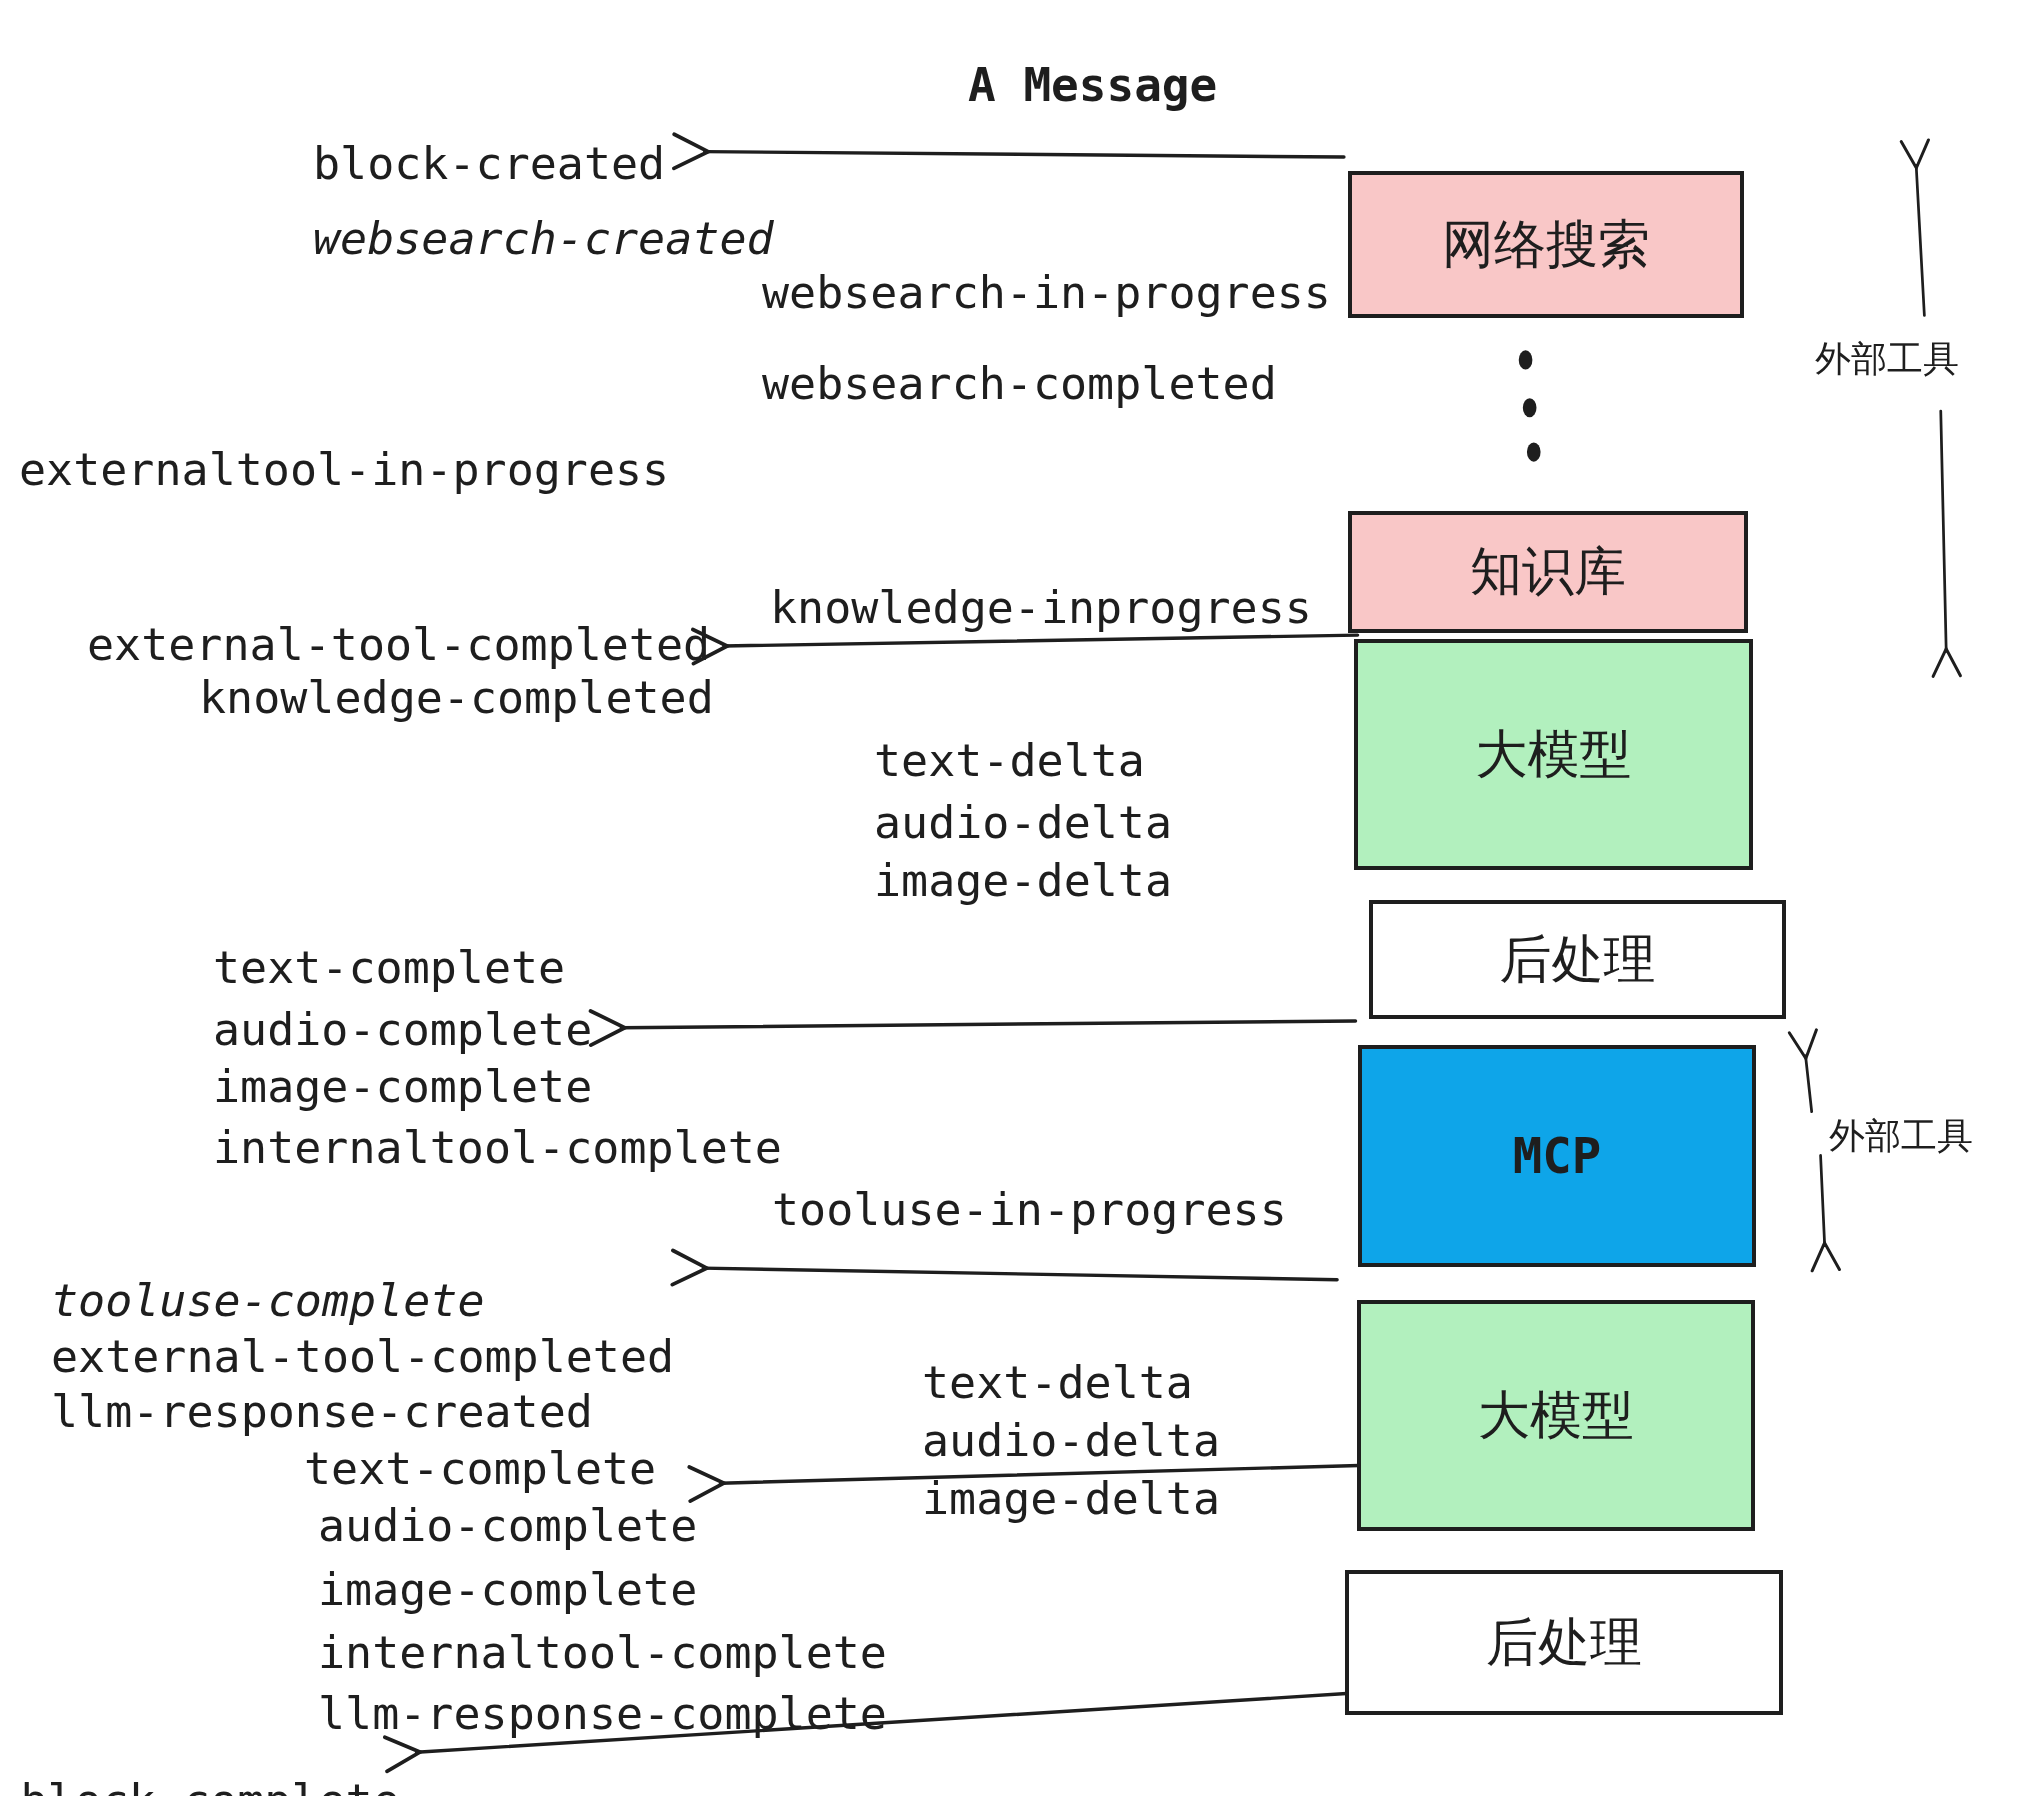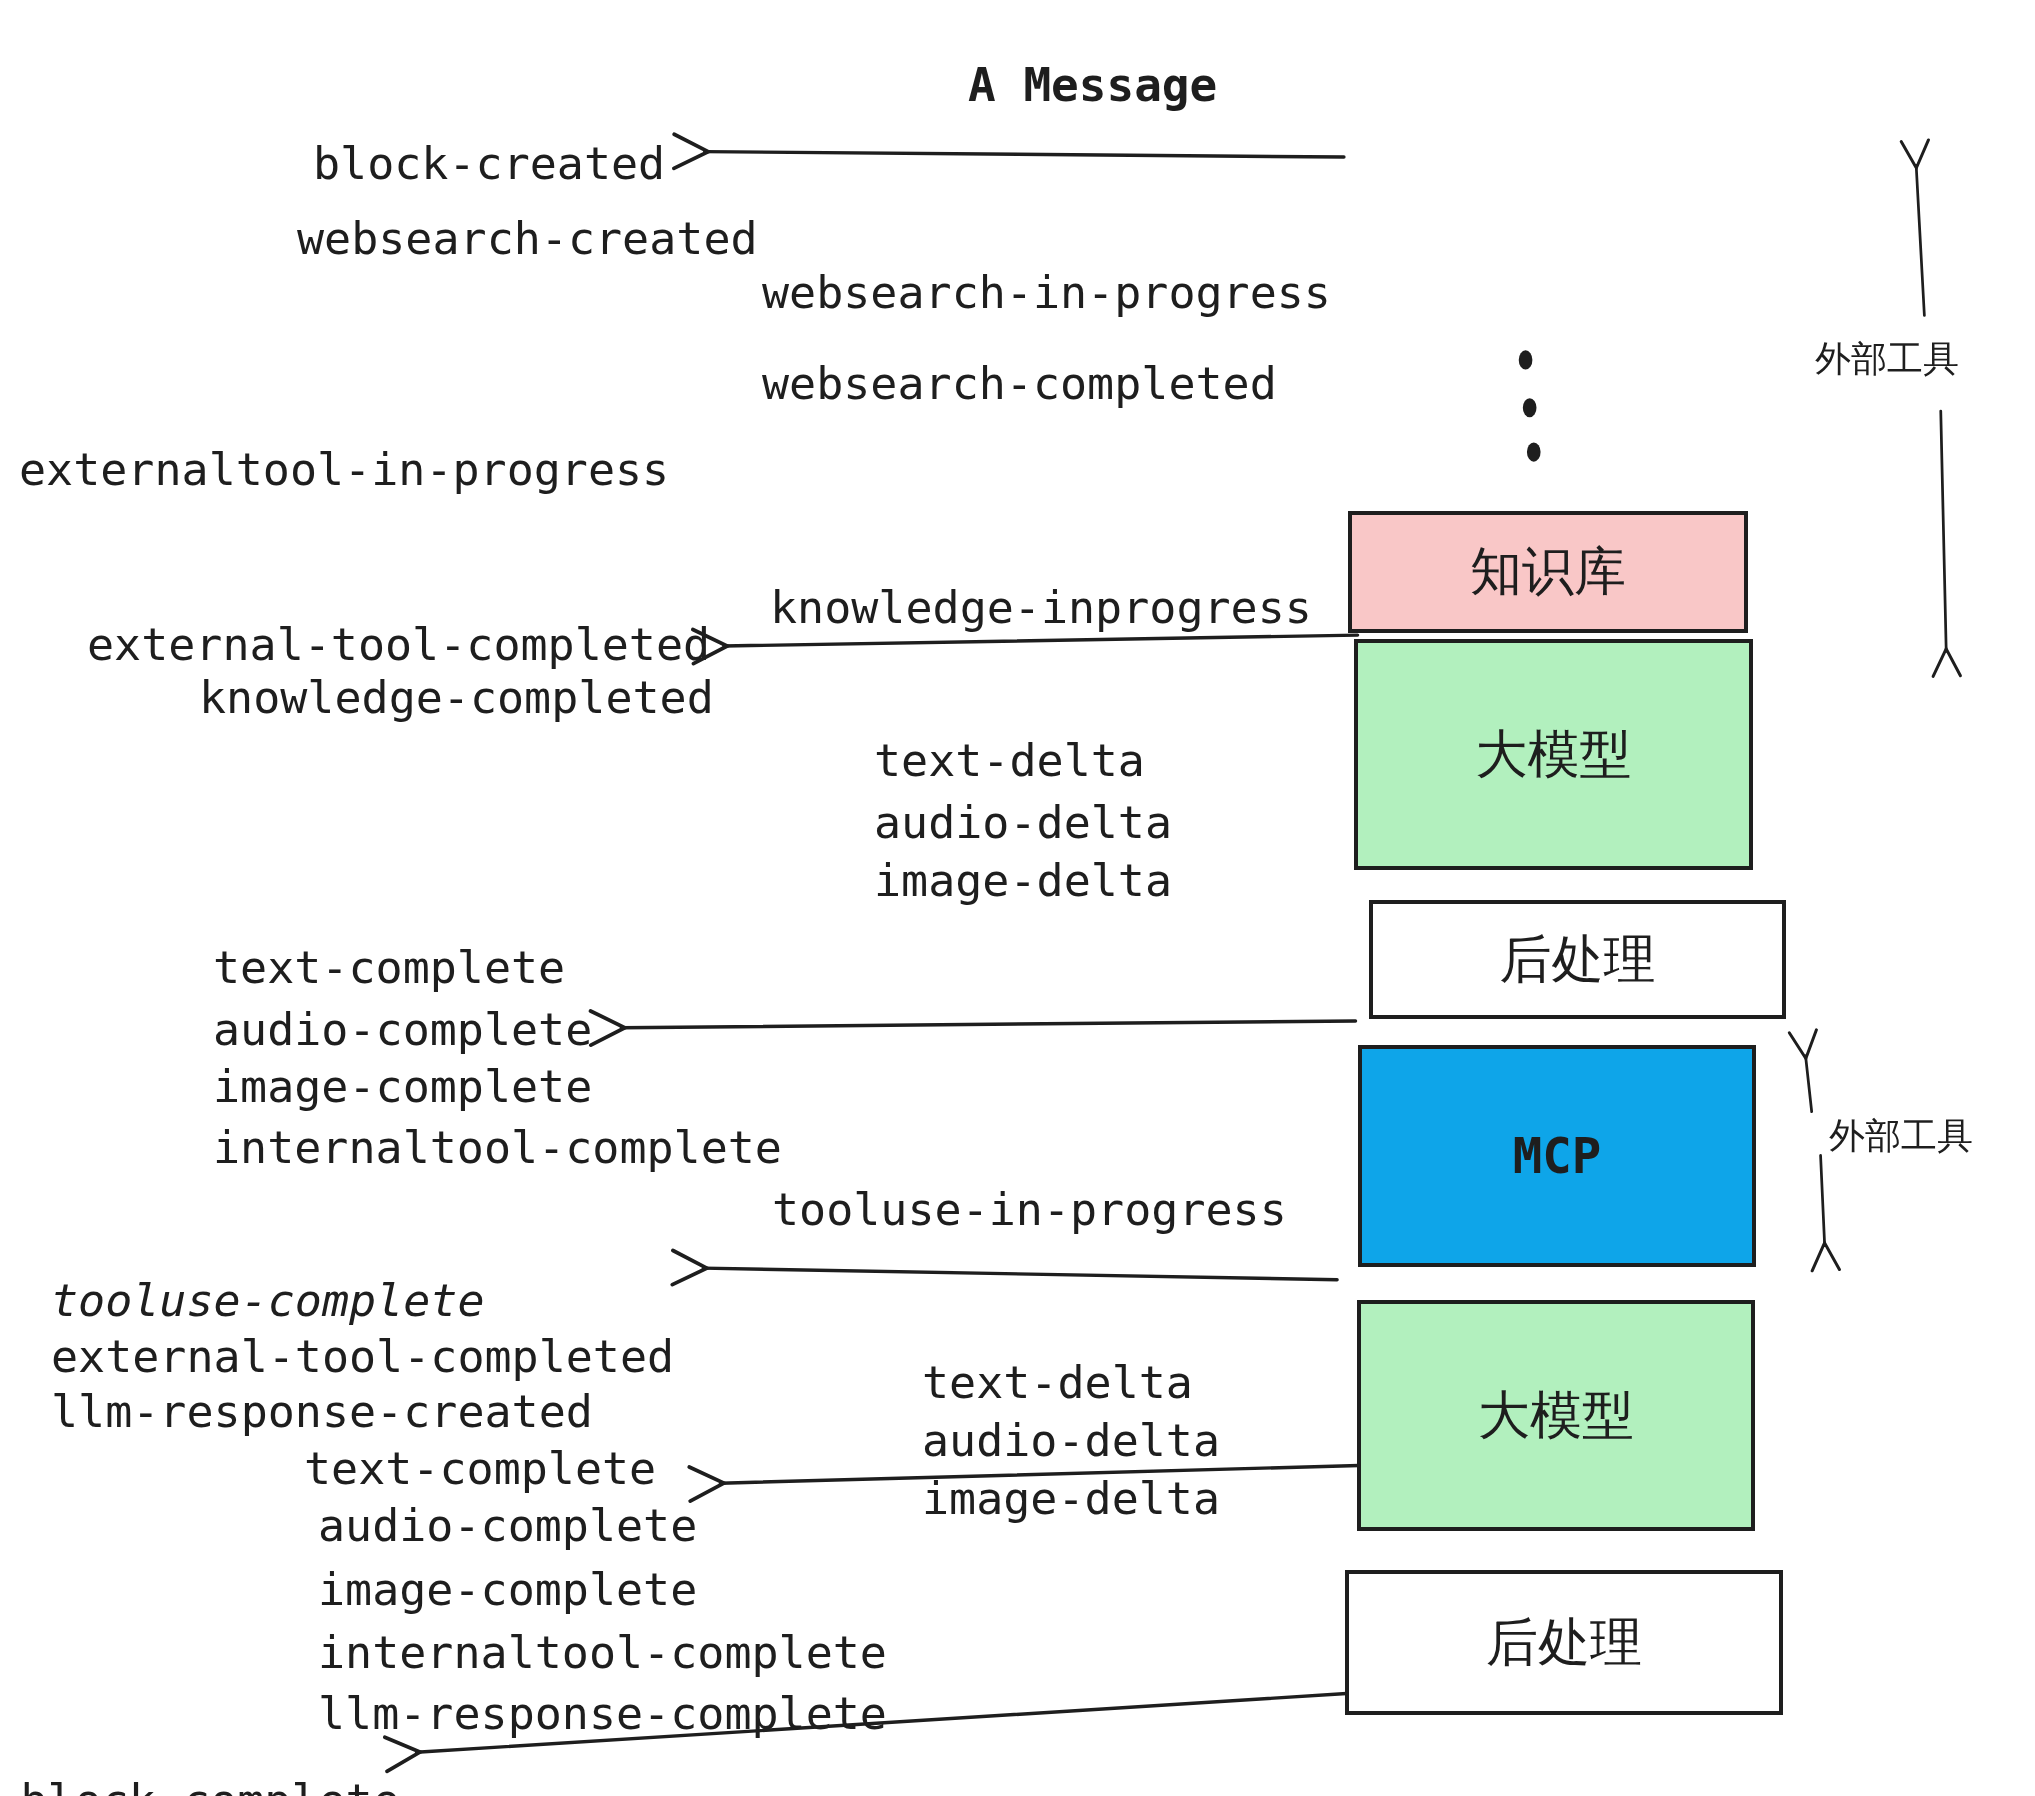--- a/index.html
+++ b/index.html
@@ -18,21 +18,21 @@
   svg.overlay{position:absolute;left:0;top:0;pointer-events:none;}
 </style>
 </head>
 <body>
 
 <div class="canvas">
 
   <div class="label title" style="left:968px;top:17px;">A Message</div>
 
   <div class="label" style="left:313px;top:96px;">block-created</div>
-  <div class="label" style="left:297px;top:171px;">websearch-created</div>
+  <div class="label" style="left:313px;top:171px;font-style:italic;">websearch-created</div>
   <div class="label" style="left:762px;top:225px;">websearch-in-progress</div>
   <div class="label" style="left:762px;top:316px;text-align:right;">websearch-completed</div>
   <div class="label" style="left:19px;top:402px;">externaltool-in-progress</div>
   <div class="label" style="left:770px;top:540px;text-align:center;">knowledge-inprogress</div>
   <div class="label" style="left:87px;top:577px;">external-tool-completed</div>
   <div class="label" style="left:199px;top:630px;">knowledge-completed</div>
   <div class="label" style="left:874px;top:693px;">text-delta</div>
   <div class="label" style="left:874px;top:755px;">audio-delta</div>
   <div class="label" style="left:874px;top:813px;">image-delta</div>
   <div class="label" style="left:213px;top:900px;">text-complete</div>
@@ -46,20 +46,23 @@
   <div class="label" style="left:304px;top:1401px;">text-complete</div>
   <div class="label" style="left:922px;top:1315px;">text-delta</div>
   <div class="label" style="left:922px;top:1373px;">audio-delta</div>
   <div class="label" style="left:922px;top:1431px;">image-delta</div>
   <div class="label" style="left:318px;top:1458px;">audio-complete</div>
   <div class="label" style="left:318px;top:1522px;">image-complete</div>
   <div class="label" style="left:318px;top:1585px;">internaltool-complete</div>
   <div class="label" style="left:318px;top:1646px;">llm-response-complete</div>
   <div class="label" style="left:20.5px;top:1733px;">block-complete</div>
 
+  <div class="box" style="left: 1348px; top: 171px; width: 396px; height: 147px; background-color: rgb(249, 199, 199);">
+    <span>网络搜索</span>
+  </div>
   <div class="box" style="left: 1348px; top: 511px; width: 400px; height: 122px; background-color: rgb(249, 199, 199);">
     <span>知识库</span>
   </div>
   <div class="box" style="left: 1354px; top: 639px; width: 399px; height: 231px; background-color: rgb(178, 240, 190);">
     <span>大模型</span>
   </div>
   <div class="box" style="left: 1369px; top: 900px; width: 417px; height: 119px; background-color: rgb(255, 255, 255);">
     <span>后处理</span>
   </div>
   <div class="box mcp-font" style="left: 1358px; top: 1045px; width: 398px; height: 222px; background-color: #0ea5e9;">

